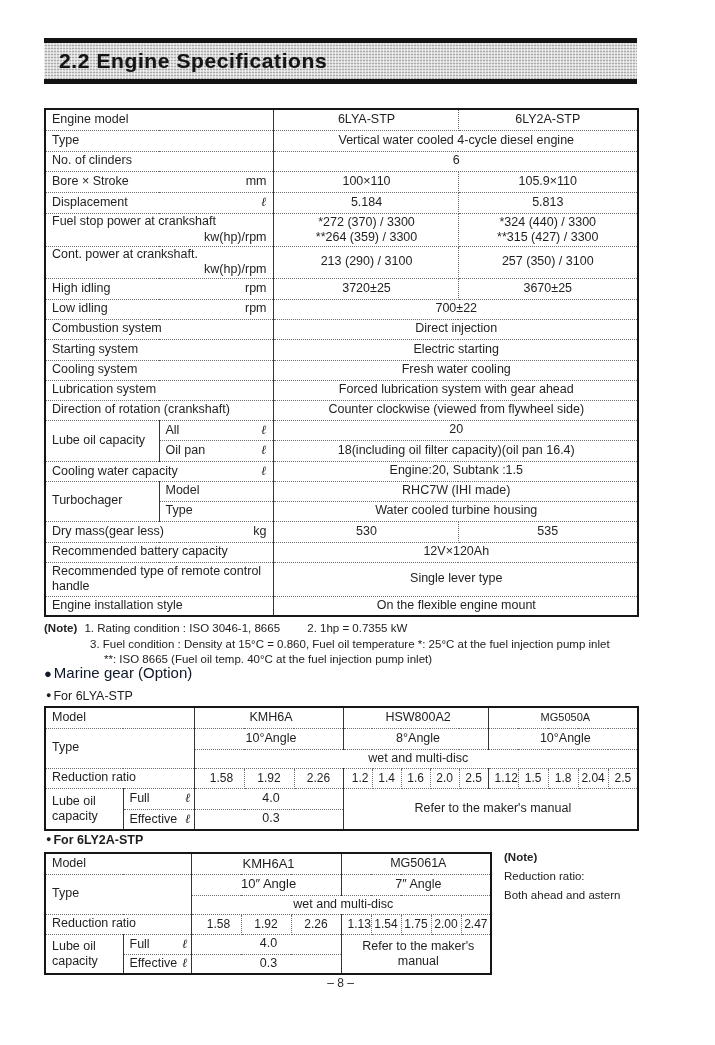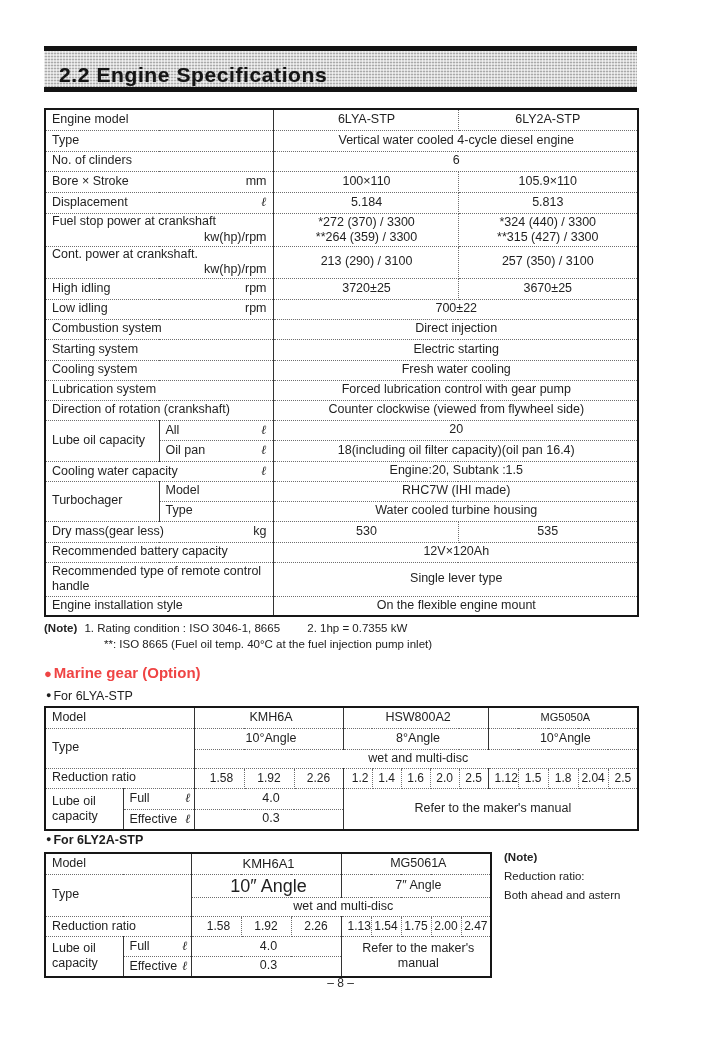--- a/index.html
+++ b/index.html
@@ -3,27 +3,27 @@
 <meta charset="utf-8">
 <style>
   html,body{margin:0;padding:0;background:#ffffff;}
   .page{
     position:relative;width:715px;height:1045px;background:#fff;
     font-family:"Liberation Sans","DejaVu Sans",sans-serif;color:#1d1d1d;
     overflow:hidden;
   }
   
   .titlebar{
-    position:absolute;left:44px;top:46px;width:593px;height:46px;box-sizing:border-box;
+    position:absolute;left:44px;top:38px;width:593px;height:46px;box-sizing:border-box;
     border-top:5px solid #131313;border-bottom:5px solid #131313;
     background-color:#dadada;
     background-image:
       repeating-linear-gradient(90deg, rgba(255,255,255,.6) 0 1px, transparent 1px 3px),
       repeating-linear-gradient(0deg, rgba(0,0,0,.22) 0 1px, transparent 1px 3px);
-    display:flex;align-items:flex-end;
+    display:flex;align-items:center;
   }
   .titlebar .t{font-size:21px;font-weight:bold;letter-spacing:.6px;color:#151515;margin-left:15px;
     text-shadow:0 0 1px rgba(0,0,0,.35);}
   
   table{border-collapse:collapse;table-layout:fixed;}
   .tbl{position:absolute;border:2px solid #161616;background:#fff;}
   .tbl td{
     border:1px dotted #6e6e6e;padding:0 4px;font-size:12.5px;color:#1f1f1f;
     text-align:center;vertical-align:middle;overflow:hidden;line-height:1.25;
   }
@@ -34,21 +34,21 @@
   .lit{font-family:"DejaVu Serif",serif;font-style:italic;font-weight:bold;}
   .twoline div{line-height:15px;}
   .unit-line{text-align:right;padding-right:2px;}
   .ratio td{font-size:12px;padding:0 1px;}
   
   .notes{position:absolute;left:44px;top:621px;width:600px;font-size:11.5px;line-height:15.5px;color:#222;}
   .notes b{font-weight:bold;}
   .n2{padding-left:46px;}
   .n3{padding-left:60px;}
   
-  .mhead{position:absolute;left:44px;top:664px;font-size:15px;font-weight:bold;color:#ef4444;}
+  .mhead{position:absolute;left:44px;top:664px;font-size:15px;font-weight:normal;color:#0f172a;}
   .mhead .b{font-size:13px;margin-right:2px;}
   .sub{position:absolute;left:46px;font-size:12.5px;color:#1d1d1d;}
   .sub .b{font-size:9px;vertical-align:2px;margin-right:2px;}
   .sidenote{position:absolute;left:504px;top:848px;font-size:11.5px;line-height:19px;color:#222;}
   .sidenote b{font-weight:bold;}
   .pagenum{position:absolute;left:44px;top:976px;width:593px;text-align:center;font-size:12px;color:#2a2a2a;}
 </style>
 </head>
 <body>
 
@@ -147,21 +147,21 @@
     <tr style="height:21px">
       <td class="lbl" colspan="2">Starting system</td>
       <td class="sl" colspan="2">Electric starting</td>
     </tr>
     <tr style="height:20px">
       <td class="lbl" colspan="2">Cooling system</td>
       <td class="sl" colspan="2">Fresh water cooling</td>
     </tr>
     <tr style="height:20px">
       <td class="lbl" colspan="2">Lubrication system</td>
-      <td class="sl" colspan="2">Forced lubrication control with gear pump</td>
+      <td class="sl" colspan="2">Forced lubrication system with gear ahead</td>
     </tr>
     <tr style="height:20px">
       <td class="lbl" colspan="2">Direction of rotation (crankshaft)</td>
       <td class="sl" colspan="2">Counter clockwise (viewed from flywheel side)</td>
     </tr>
     <tr style="height:20px">
       <td class="lbl" rowspan="2">Lube oil capacity</td>
       <td class="lbl sl">
         <div class="lr">
               <span>All</span>
@@ -221,20 +221,21 @@
     </tr>
   </tbody>
     </table>
 
   <div class="notes">
     <div>
       <b>(Note)</b>
       <span style="margin-left:4px;">1. Rating condition :  ISO  3046-1, 8665</span>
       <span style="margin-left:24px;">2. 1hp = 0.7355 kW</span>
     </div>
+    <div class="n2">3. Fuel condition : Density at 15°C = 0.860, Fuel oil temperature  *: 25°C at the fuel injection pump inlet</div>
     <div class="n3">**: ISO 8665 (Fuel oil temp. 40°C at the fuel injection pump inlet)</div>
   </div>
 
   <div class="mhead">
     <span class="b">●</span><span>Marine gear (Option)</span>
   </div>
   <div class="sub" style="top:689px;">
     <span class="b">●</span><span>For 6LYA-STP</span>
   </div>
 
@@ -332,21 +333,21 @@
         <col style="width:30px">
     </colgroup>
     <tbody>
         <tr style="height:21px">
       <td class="lbl" colspan="2" style="font-size:12.5px">Model</td>
       <td class="sl" colspan="3" style="font-size:13px">KMH6A1</td>
       <td class="sl" colspan="5" style="font-size:12.5px">MG5061A</td>
     </tr>
     <tr style="height:21px">
       <td class="lbl" colspan="2" rowspan="2" style="font-size:12.5px">Type</td>
-      <td class="sl" colspan="3" style="font-size:18px">10″ Angle</td>
+      <td class="sl" colspan="3" style="font-size:13px">10″ Angle</td>
       <td class="sl" colspan="5" style="font-size:12.5px">7″ Angle</td>
     </tr>
     <tr style="height:19px">
       <td class="sl" colspan="8" style="font-size:12.5px">wet and multi-disc</td>
     </tr>
     <tr style="height:20px">
       <td class="lbl" colspan="2" style="font-size:12.5px">Reduction ratio</td>
       <td class="sl">1.58</td>
       <td>1.92</td>
       <td>2.26</td>

